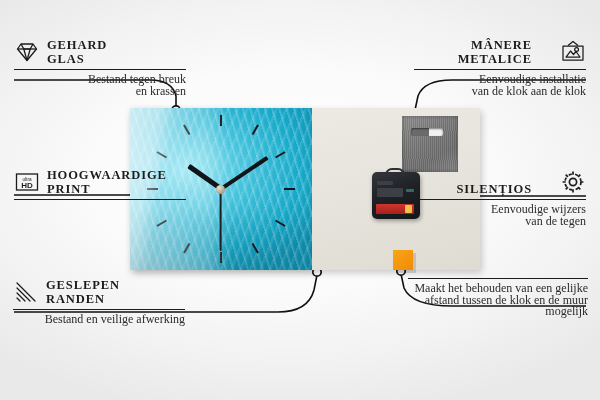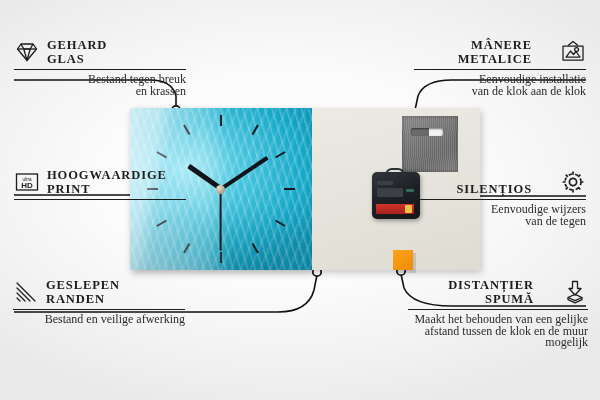--- a/index.html
+++ b/index.html
@@ -265,35 +265,20 @@
       </span>
     </div>
     <div class="f-rule"></div>
     <div class="f-desc">
       <span>Eenvoudige wijzers</span><br>
       <span>van de tegen</span>
     </div>
   </div>
 
   <div class="feature f-right" id="feat-distantier">
-    <div class="f-head">
-      <span class="f-icon">
-        <svg width="26" height="26" viewBox="0 0 26 26">
-          <g fill="none" stroke="#1c1c1c" stroke-width="1.3" stroke-linejoin="round">
-            <path d="M10.5 2.5 h5 v7 h3.5 L13 16 L7 9.5 h3.5 Z"></path>
-            <path d="M6 18.5 L13 15.4 L20 18.5 L13 21.7 Z"></path>
-            <path d="M6 18.5 v2.2 L13 23.8 L20 20.7 v-2.2"></path>
-          </g>
-        </svg>
-      </span>
-      <span class="f-title">
-        <span>DISTANȚIER</span><br>
-        <span>SPUMĂ</span>
-      </span>
-    </div>
     <div class="f-rule"></div>
     <div class="f-desc">
       <span>Maakt het behouden van een gelijke</span><br>
       <span>afstand tussen de klok en de muur mogelijk</span>
     </div>
   </div>
 
 </div>
 
 </body></html>

